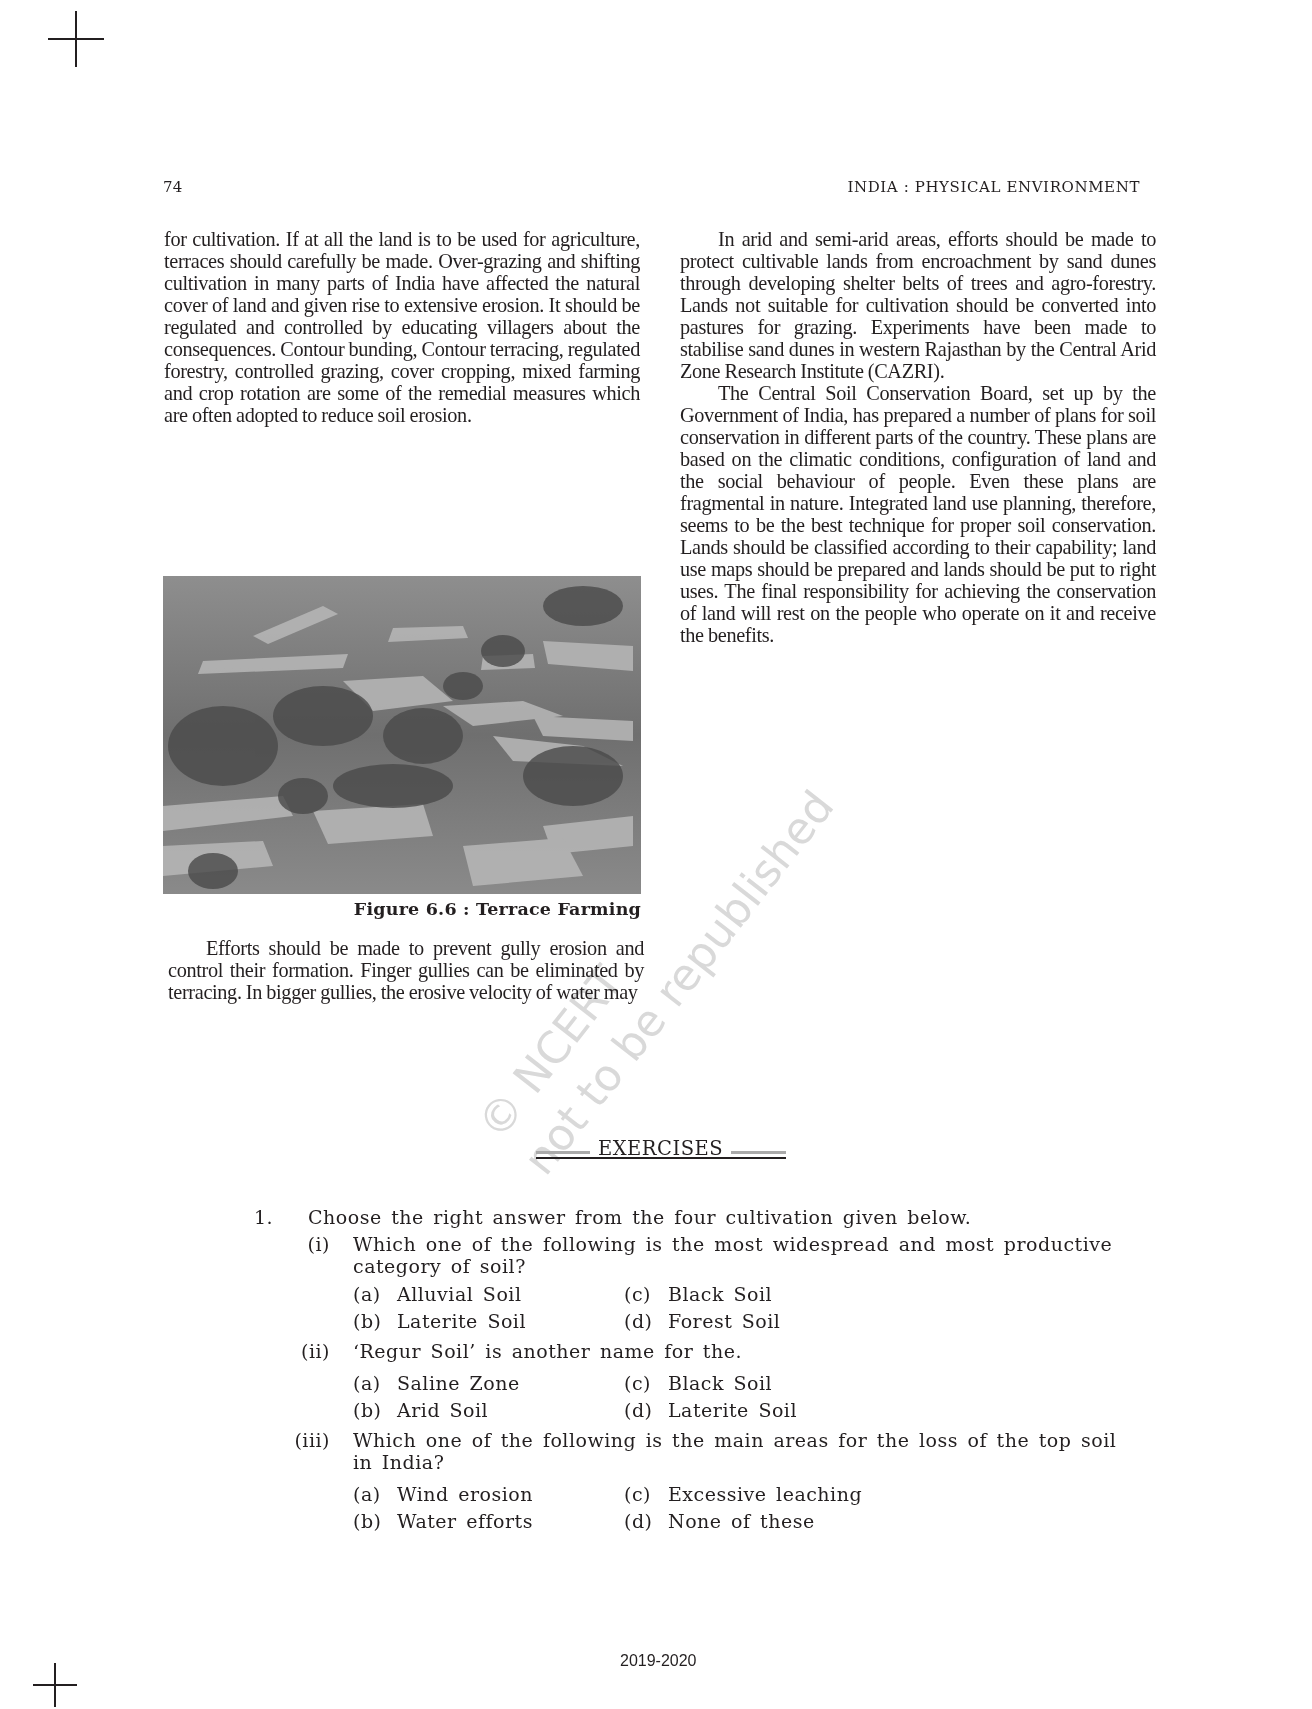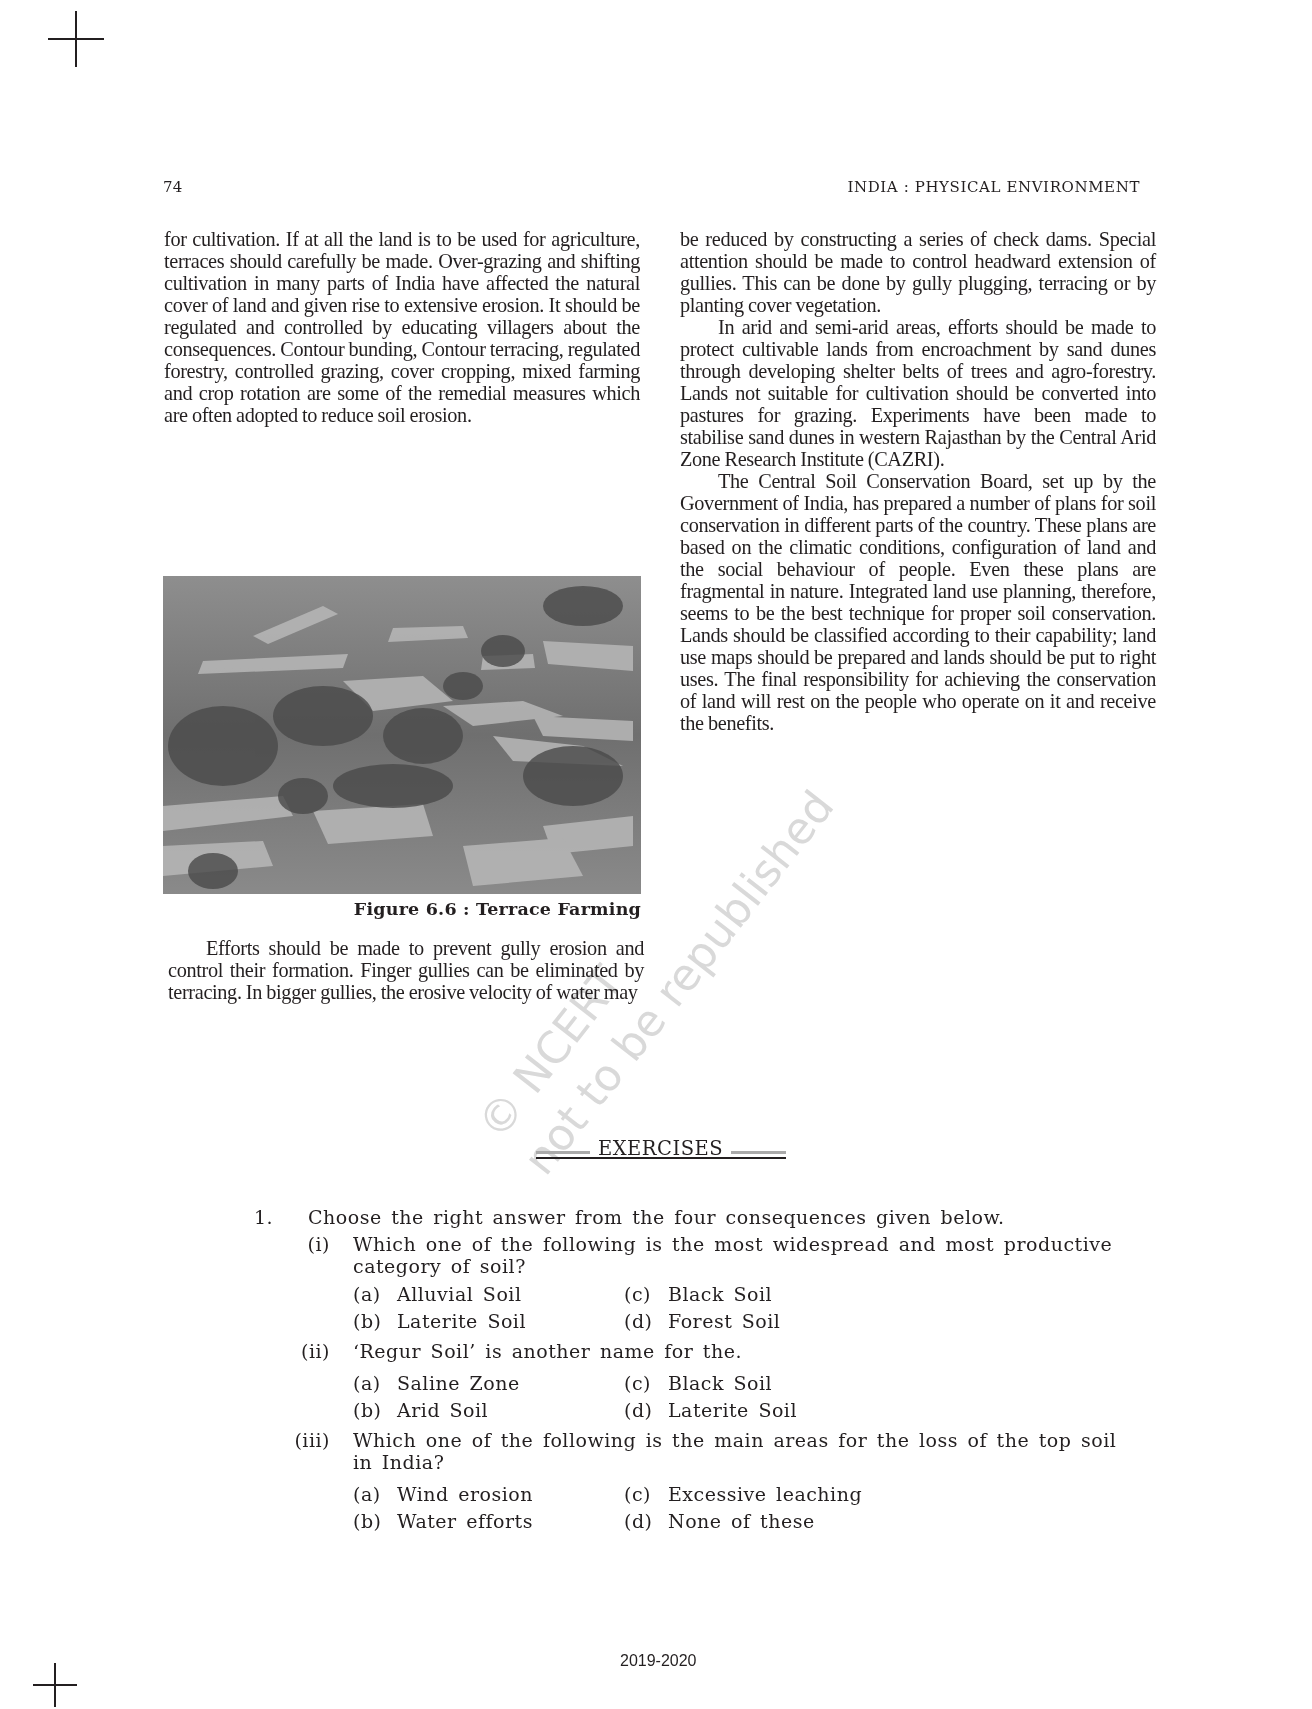--- a/index.html
+++ b/index.html
@@ -111,34 +111,33 @@
     </g>
   </svg>
 </div>
 <div class="fig-caption">Figure 6.6 : Terrace Farming</div>
 
 <div class="col col-left-bottom">
   <p class="indent">Efforts should be made to prevent gully erosion and control their formation. Finger gullies can be eliminated by terracing. In bigger gullies, the erosive velocity of water may</p>
 </div>
 
 <div class="col col-right">
-  <p>be reduced by constructing a series of check dams. Special attention should be made to control headward extension of gullies. This can be done by gully plugging, terracing or by planting cover vegetation.</p>
   <p class="indent">In arid and semi-arid areas, efforts should be made to protect cultivable lands from encroachment by sand dunes through developing shelter belts of trees and agro-forestry. Lands not suitable for cultivation should be converted into pastures for grazing. Experiments have been made to stabilise sand dunes in western Rajasthan by the Central Arid Zone Research Institute (CAZRI).</p>
   <p class="indent">The Central Soil Conservation Board, set up by the Government of India, has prepared a number of plans for soil conservation in different parts of the country. These plans are based on the climatic conditions, configuration of land and the social behaviour of people. Even these plans are fragmental in nature. Integrated land use planning, therefore, seems to be the best technique for proper soil conservation. Lands should be classified according to their capability; land use maps should be prepared and lands should be put to right uses. The final responsibility for achieving the conservation of land will rest on the people who operate on it and receive the benefits.</p>
 </div>
 
 <div class="ex-heading">
   <div class="bar-l"></div>
   <div class="title">EXERCISES</div>
   <div class="bar-r"></div>
   <div class="underline"></div>
 </div>
 
 <div class="ex qnum" style="top:1206px">1.</div>
-<div class="ex qtext" style="top:1206px">Choose the right answer from the four consequences given below.</div>
+<div class="ex qtext" style="top:1206px">Choose the right answer from the four cultivation given below.</div>
 
 <div class="ex sub-label" style="left:282px;top:1233px">(i)</div>
 <div class="ex" style="left:353px;top:1233px">Which one of the following is the most widespread and most productive</div>
 <div class="ex" style="left:353px;top:1255px">category of soil?</div>
 <div class="ex" style="left:353px;top:1283px">(a)</div>
 <div class="ex" style="left:397px;top:1283px">Alluvial Soil</div>
 <div class="ex" style="left:353px;top:1310px">(b)</div>
 <div class="ex" style="left:397px;top:1310px">Laterite Soil</div>
 <div class="ex" style="left:624px;top:1283px">(c)</div>
 <div class="ex" style="left:668px;top:1283px">Black Soil</div>

